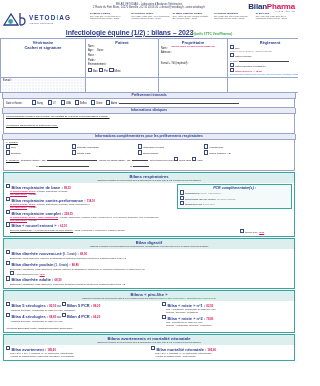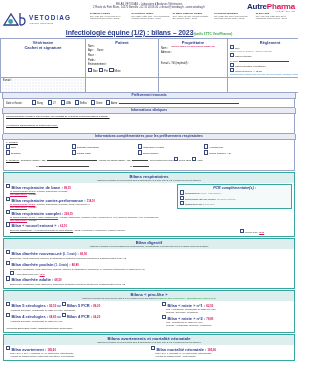--- a/index.html
+++ b/index.html
@@ -96,21 +96,21 @@
 <body>
 
 <div class="page">
 
   <div class="hdr-top">
     <div>SELAS VETODIAG - Laboratoire d'Analyses Vétérinaires</div>
     <div>2 Route du Pont Blanc, 14270 Bonville - 02 31 43 06 00 - contact@vetodiag.fr - www.vetodiag.fr</div>
   </div>
 
   <div class="vp-logo">
-    <div class="vp1"><span>Autre</span><span class="vp2">Pharma</span></div>
+    <div class="vp1"><span>Bilan</span><span class="vp2">Pharma</span></div>
     <div class="vpsub">SANTE ANIMALE</div>
   </div>
 
   <div class="brandrow">
     <div class="logo-box">
       <div class="logo-mark">
         <svg width="26" height="15" viewBox="0 0 26 15">
           <path d="M2 13 L9 2 L16 13 Z" fill="none" stroke="#2b3c8c" stroke-width="1.3"></path>
           <circle cx="8.6" cy="9.5" r="2.4" fill="#3aa6a0"></circle>
           <path d="M18 13 L18 1" stroke="#2b3c8c" stroke-width="1.3" fill="none"></path>

